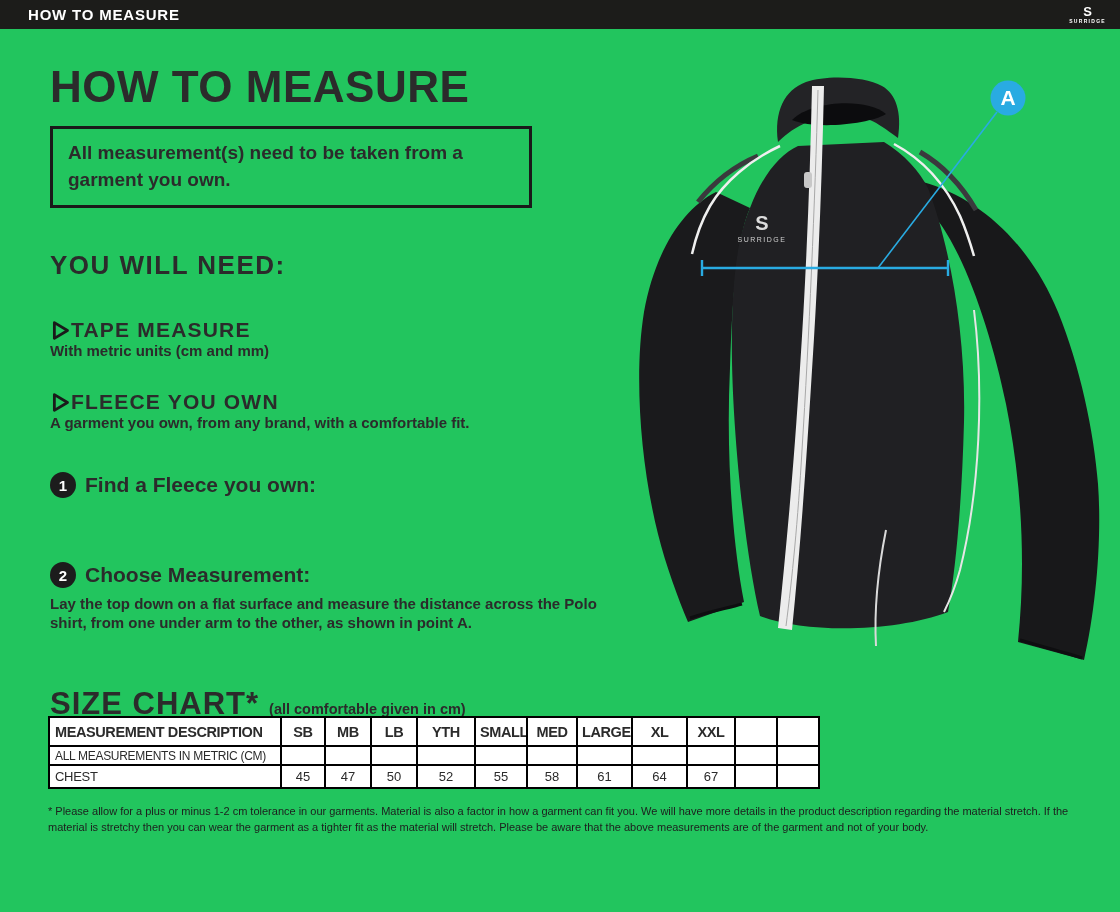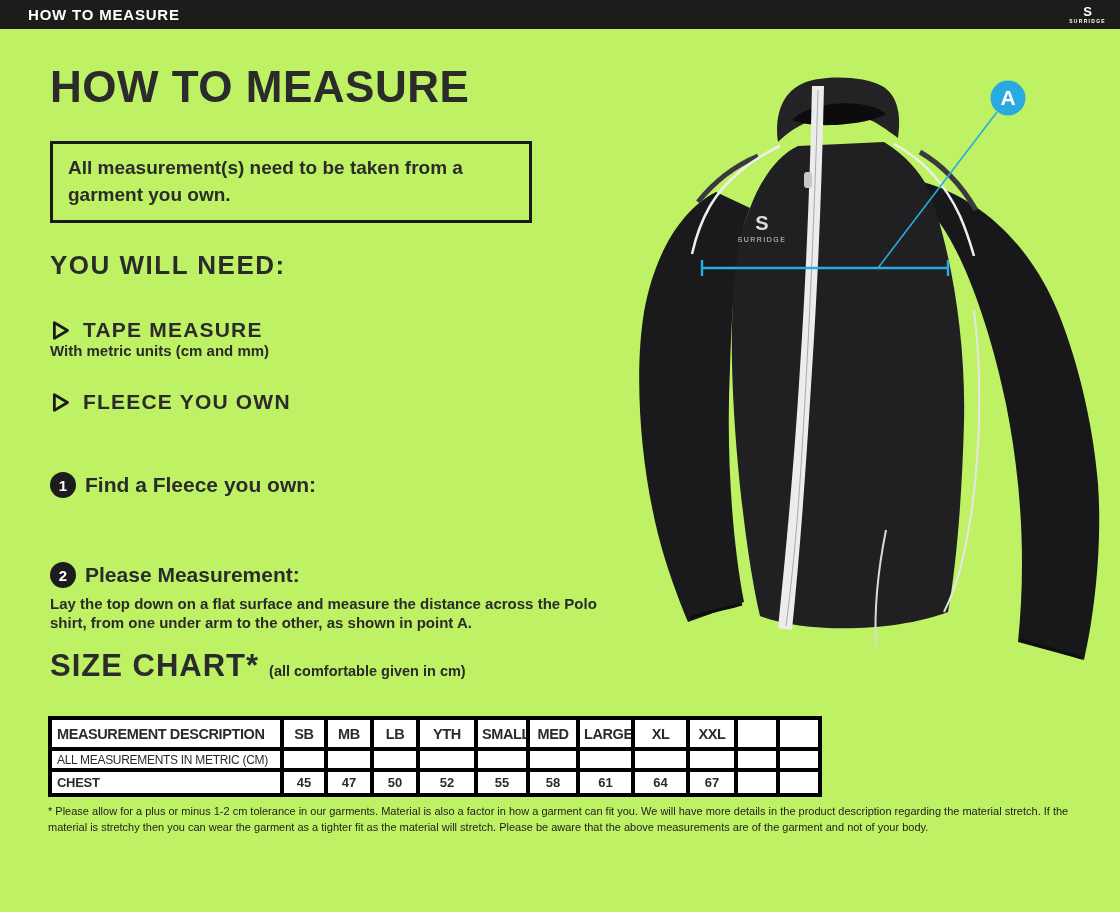--- a/index.html
+++ b/index.html
@@ -1,67 +1,67 @@
 <!DOCTYPE html>
 <html style="--accent: #29abe2;"><head>
 <meta charset="utf-8">
 <style>
   html,body{margin:0;padding:0;background:#ffffff;}
   .canvas{
-    position:relative;width:1120px;height:912px;background:#bef264;overflow:hidden;
+    position:relative;width:1120px;height:912px;background:#22c55e;overflow:hidden;
     font-family:"Liberation Sans",sans-serif;color:#2b2b2b;
   }
   
   .topbar{
     position:absolute;top:0;left:0;width:1120px;height:29px;background:#1c1c1a;
     display:flex;align-items:center;justify-content:space-between;
     padding:0 14px 0 28px;box-sizing:border-box;
   }
   .topbar-title{color:#fff;font-weight:bold;font-size:15px;letter-spacing:.8px;}
   .topbar-brand{display:flex;flex-direction:column;align-items:center;line-height:1;color:#fff;}
   .brand-s{font-weight:bold;font-size:13px;}
   .brand-word{font-size:5px;letter-spacing:1.3px;margin-top:1px;font-weight:bold;}
   
   .page-title{position:absolute;left:50px;top:62px;margin:0;font-size:44px;font-weight:bold;letter-spacing:.5px;color:#2b2b2b;}
   .notice{
-    position:absolute;left:50px;top:141px;width:482px;box-sizing:border-box;
+    position:absolute;left:50px;top:126px;width:482px;box-sizing:border-box;
     border:3px solid #1a1a1a;padding:11px 15px;
     font-size:19px;font-weight:bold;line-height:1.42;color:#2b2b2b;
   }
   .ywn-heading{position:absolute;left:50px;top:250px;margin:0;font-size:26px;font-weight:bold;letter-spacing:1.5px;}
   .need-item{position:absolute;left:50px;}
   .need-item.n0{top:318px;}
   .need-item.n1{top:390px;}
-  .need-title-row{display:flex;align-items:center;gap:12px;}
+  .need-title-row{display:flex;align-items:center;}
   .tri-icon{flex:0 0 auto;display:block;}
   .need-title{font-size:21px;font-weight:bold;letter-spacing:1.2px;}
   .need-desc{font-size:15px;font-weight:bold;}
   .step{position:absolute;left:50px;width:560px;}
   .step.s0{top:472px;}
   .step.s1{top:562px;}
   .step-head{display:flex;align-items:center;gap:9px;}
   .step-circle{
     width:26px;height:26px;border-radius:50%;background:#1c1c1c;color:#fff;
     display:flex;align-items:center;justify-content:center;font-size:15px;font-weight:bold;flex:0 0 auto;
   }
   .step-title{font-size:21px;font-weight:bold;}
   .step-desc{margin-top:6px;font-size:15px;font-weight:bold;line-height:1.28;width:548px;}
   
-  .sc-heading-row{position:absolute;left:50px;top:648px;display:flex;align-items:baseline;gap:10px;}
+  .sc-heading-row{position:absolute;left:50px;top:686px;display:flex;align-items:baseline;gap:10px;}
   .sc-heading{margin:0;font-size:31px;font-weight:bold;letter-spacing:1px;}
   .sc-sub{font-size:14.5px;font-weight:bold;}
   .size-table{
     position:absolute;left:48px;top:716px;width:770px;
     border-collapse:collapse;table-layout:fixed;border:2px solid #000;background:#fff;
   }
-  .size-table th,.size-table td{border:4px solid #000000;padding:0 4px;text-align:center;white-space:nowrap;overflow:hidden;}
+  .size-table th,.size-table td{border:2px solid #000000;padding:0 4px;text-align:center;white-space:nowrap;overflow:hidden;}
   .size-table th{height:27px;font-size:14.5px;font-weight:bold;letter-spacing:-.4px;border-bottom:2px solid #000;}
   .size-table .desc-col{text-align:left;padding-left:5px;}
   .size-table tr.meta-row td{height:17px;}
-  .size-table tr.data-row td{height:21px;font-size:13px;font-weight:bold;}
+  .size-table tr.data-row td{height:21px;font-size:13px;font-weight:normal;}
   .size-table td.row-label{font-size:12px;font-weight:normal;letter-spacing:-.3px;text-align:left;padding-left:5px;}
   
   .footnote{position:absolute;left:48px;top:804px;width:1048px;margin:0;font-size:11px;line-height:1.45;font-weight:normal;color:#1d1d1d;}
   
   .jacket-wrap{position:absolute;left:628px;top:60px;width:490px;height:640px;}
 </style>
 </head>
 <body>
 
 <div class="canvas">
@@ -92,33 +92,34 @@
     <div class="need-desc">With metric units (cm and mm)</div>
   </div>
 
   <div class="need-item n1">
     <div class="need-title-row">
       <svg class="tri-icon" width="21" height="23" viewBox="0 0 24 24">
         <path d="M5 3 L20 12 L5 21 Z" fill="none" stroke="#1a1a1a" stroke-width="3.2" stroke-linejoin="round"></path>
       </svg>
       <span class="need-title">FLEECE YOU OWN</span>
     </div>
+    <div class="need-desc">A garment you own, from any brand, with a comfortable fit.</div>
   </div>
 
   <div class="step s0">
     <div class="step-head">
       <span class="step-circle">1</span>
       <span class="step-title">Find a Fleece you own:</span>
     </div>
   </div>
 
   <div class="step s1">
     <div class="step-head">
       <span class="step-circle">2</span>
-      <span class="step-title">Please Measurement:</span>
+      <span class="step-title">Choose Measurement:</span>
     </div>
     <div class="step-desc">Lay the top down on a flat surface and measure the distance across the Polo shirt, from one under arm to the other, as shown in point A.</div>
   </div>
 
   <div class="sc-heading-row">
     <h3 class="sc-heading">SIZE CHART*</h3>
     <span class="sc-sub">(all comfortable given in cm)</span>
   </div>
 
   <table class="size-table">

